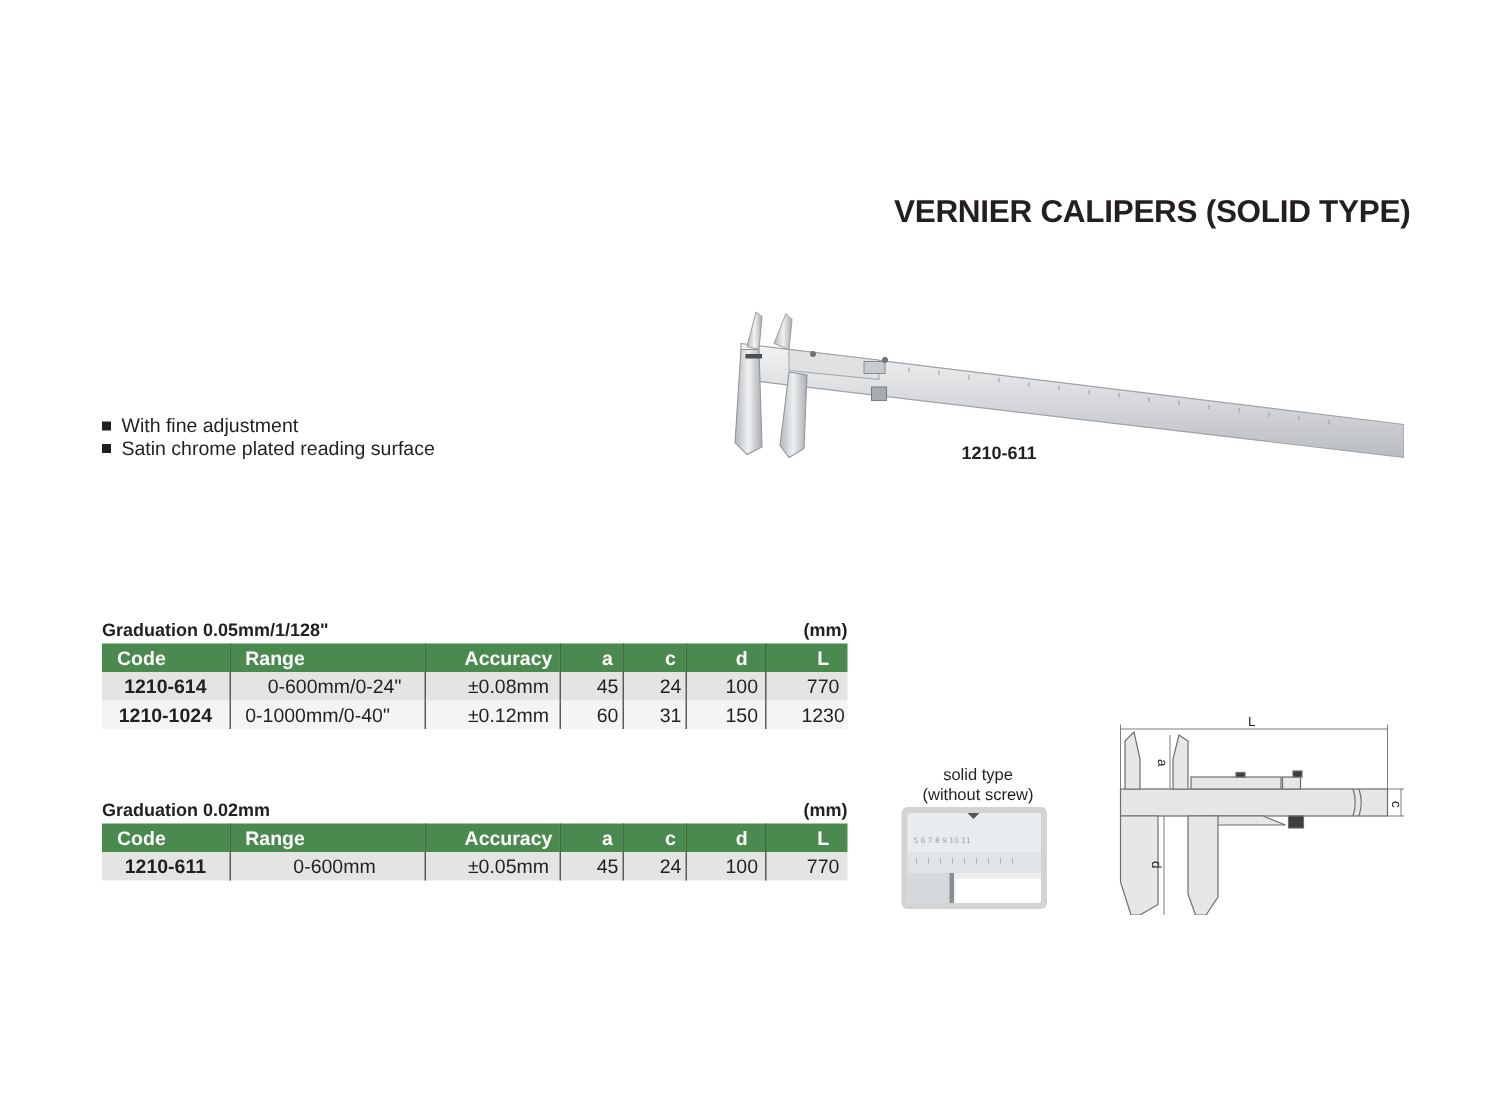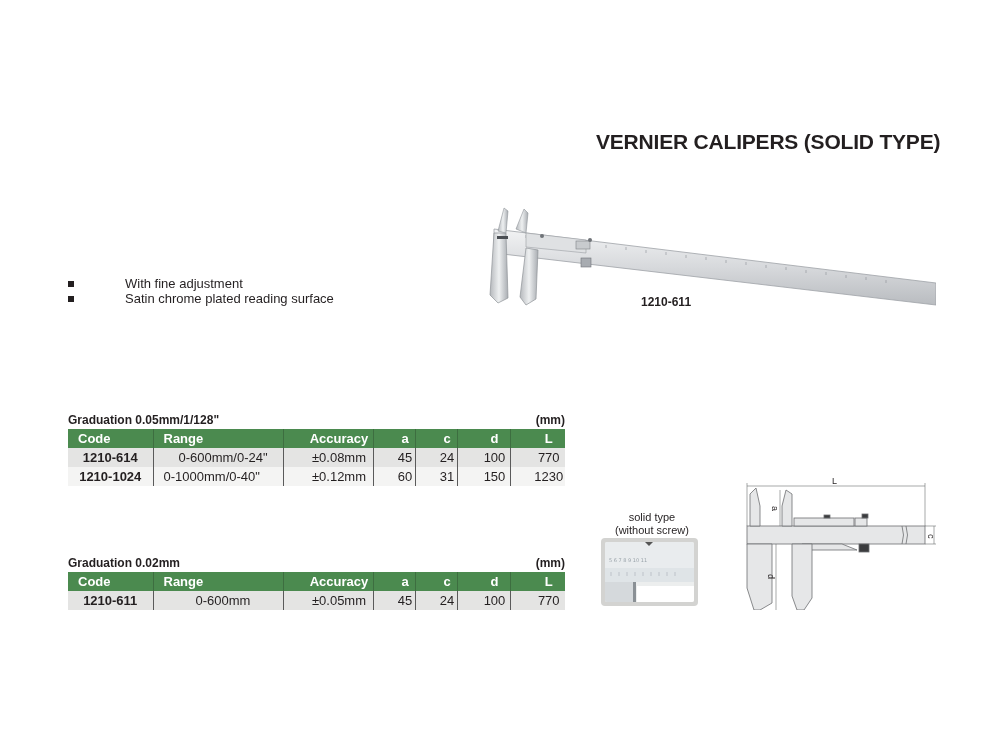--- a/index.html
+++ b/index.html
@@ -1,21 +1,21 @@
 <!DOCTYPE html>
 <html><head>
 <meta charset="utf-8">
 <style>
   html, body { margin: 0; padding: 0; background: #ffffff; }
   body { width: 1000px; height: 736px; position: relative; overflow: hidden;
          font-family: "Liberation Sans", sans-serif; color: #231f20; }
   .title { position: absolute; left: 596px; top: 130px; font-size: 21px; font-weight: bold;
            letter-spacing: -0.2px; color: #231f20; white-space: nowrap; }
   .features { position: absolute; left: 68px; top: 276px; margin: 0; padding: 0; list-style: none; }
-  .features li { font-size: 13px; line-height: 15px; display: flex; align-items: center; gap: 44px; }
+  .features li { font-size: 13px; line-height: 15px; display: flex; align-items: center; }
   .features li .bullet { width: 6px; height: 6px; background: #231f20; margin-right: 7px; flex: 0 0 auto; }
   .product-photo { position: absolute; left: 486px; top: 203px; width: 450px; height: 105px; }
   .photo-label { position: absolute; left: 641px; top: 295px; font-size: 12px; font-weight: bold; }
 
   .spec { position: absolute; left: 68px; width: 497px; }
   .spec .cap { display: flex; justify-content: space-between; font-size: 12px; font-weight: bold; height: 17px; align-items: flex-end; padding-bottom: 2px; }
   .spec table { border-collapse: collapse; width: 497px; table-layout: fixed; }
   .spec th { background: #4b8a4f; color: #ffffff; font-size: 13px; font-weight: bold; height: 19px; padding: 0; }
   .spec td { font-size: 13px; height: 19px; padding: 0; }
   .spec tr.r1 td { background: #e4e4e3; text-align: center; }
@@ -144,21 +144,21 @@
         <td class="c">±0.12mm</td>
         <td class="c">60</td>
         <td class="c">31</td>
         <td class="c">150</td>
         <td class="c">1230</td>
       </tr>
     </tbody>
   </table>
 </div>
 
-<div class="spec" style="top: 553px;">
+<div class="spec" style="top: 530px;">
   <div class="cap">
     <span>Graduation 0.02mm</span>
     <span>(mm)</span>
   </div>
   <table>
     <colgroup>
         <col style="width:85px">
         <col style="width:130px">
         <col style="width:90px">
         <col style="width:42px">

